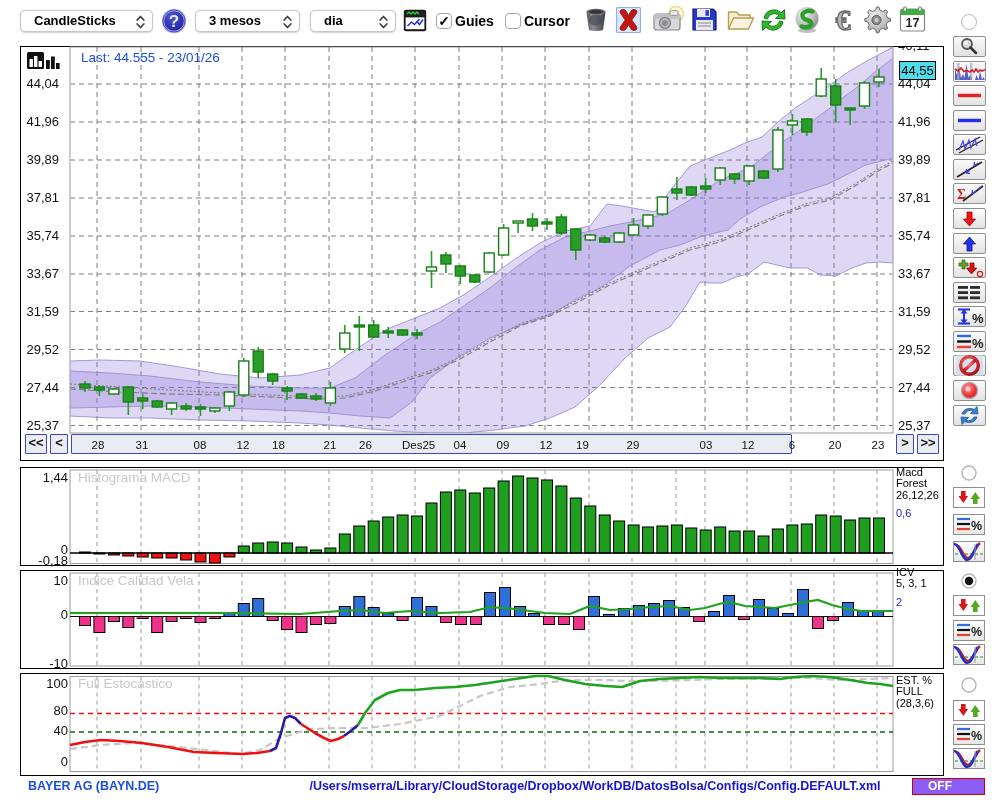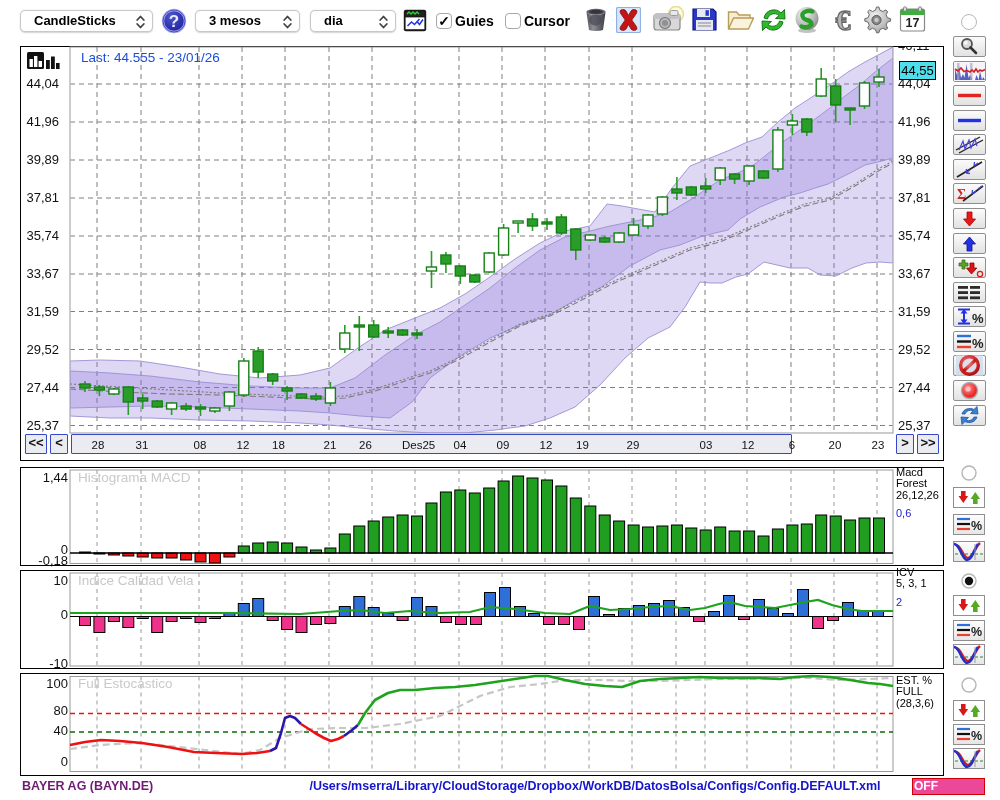--- a/index.html
+++ b/index.html
@@ -740,14 +740,14 @@
     <text x="18" y="16" font-size="12.5" font-weight="bold" fill="#222" font-family="Liberation Sans,sans-serif">%</text>
   </svg>
 <div class="smbtn" style="top:748px"></div>
 <svg style="position:absolute;left:953px;top:748px" width="32" height="21" viewBox="0 0 32 21">
     <line x1="2" y1="13" x2="30" y2="13" stroke="#2a8a2a" stroke-width="1.2" stroke-dasharray="3,2"></line>
     <path d="M3 4 C8 4 10 17 15 17 C20 17 22 6 27 2" fill="none" stroke="#d02020" stroke-width="2.6"></path>
     <path d="M1 3 C7 3 9 19 14 19 C19 19 21 8 25 3" fill="none" stroke="#2230c8" stroke-width="2.6"></path>
     <line x1="22" y1="3" x2="22" y2="19" stroke="#99a" stroke-width="1"></line>
   </svg>
 
-<div style="position:absolute;left:22px;top:779px;font-size:12.5px;font-weight:700;color:#701a75">BAYER AG (BAYN.DE)</div>
+<div style="position:absolute;left:28px;top:779px;font-size:12.5px;font-weight:700;color:#1d4ed8">BAYER AG (BAYN.DE)</div>
 <div style="position:absolute;left:190px;top:779px;width:810px;text-align:center;font-size:12.5px;font-weight:700;color:#1515cc">/Users/mserra/Library/CloudStorage/Dropbox/WorkDB/DatosBolsa/Configs/Config.DEFAULT.xml</div>
-<div style="position:absolute;left:912px;top:778px;width:73px;height:17px;background:#ec4899;border:1px solid #cc0000;color:#fff;font-size:12px;font-weight:700;line-height:15px;padding-left:1px">OFF</div>
+<div style="position:absolute;left:912px;top:778px;width:73px;height:17px;background:#8b5cf6;border:1px solid #cc0000;color:#fff;font-size:12px;font-weight:700;line-height:15px;padding-left:15px">OFF</div>
 </body></html>

